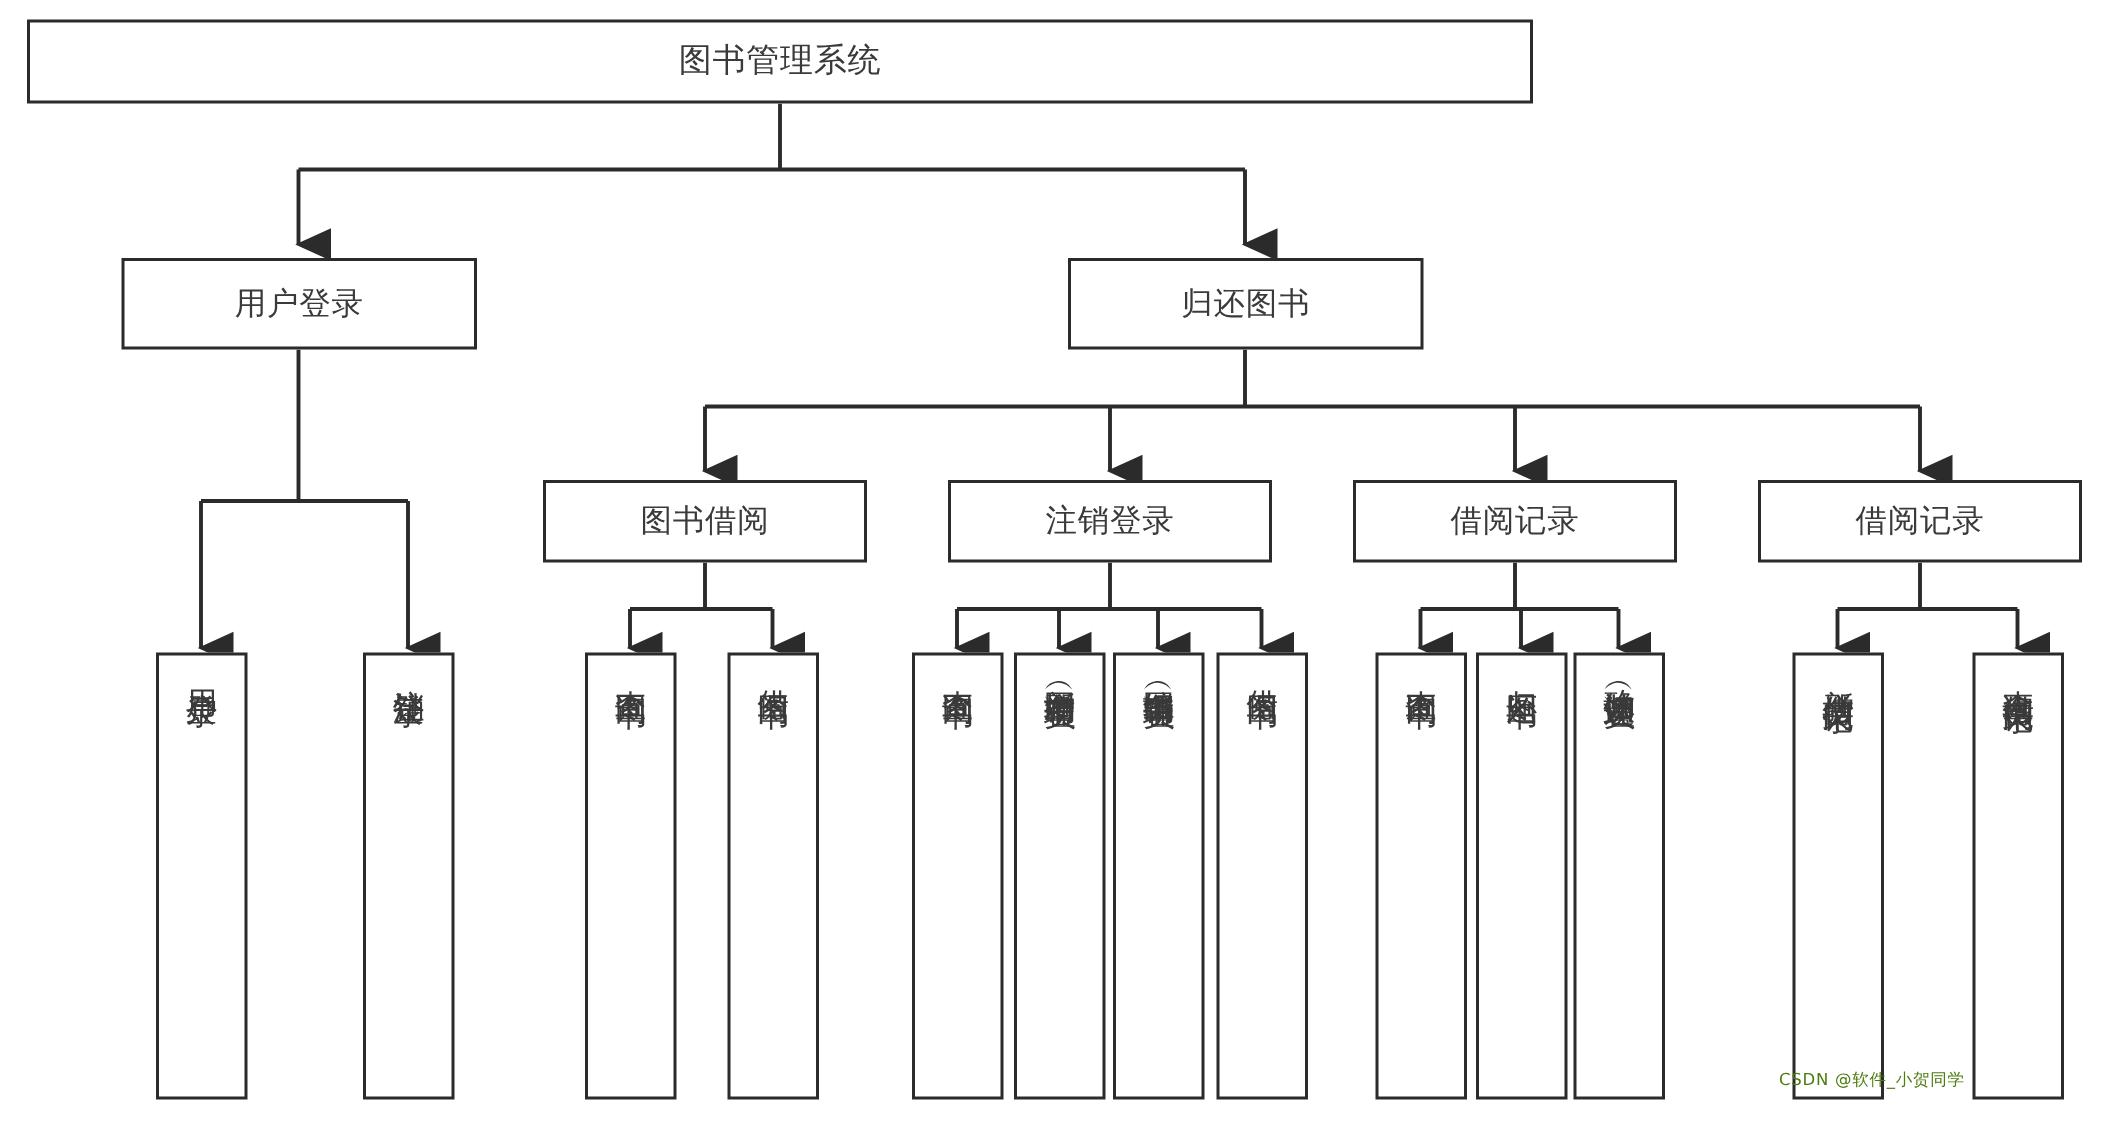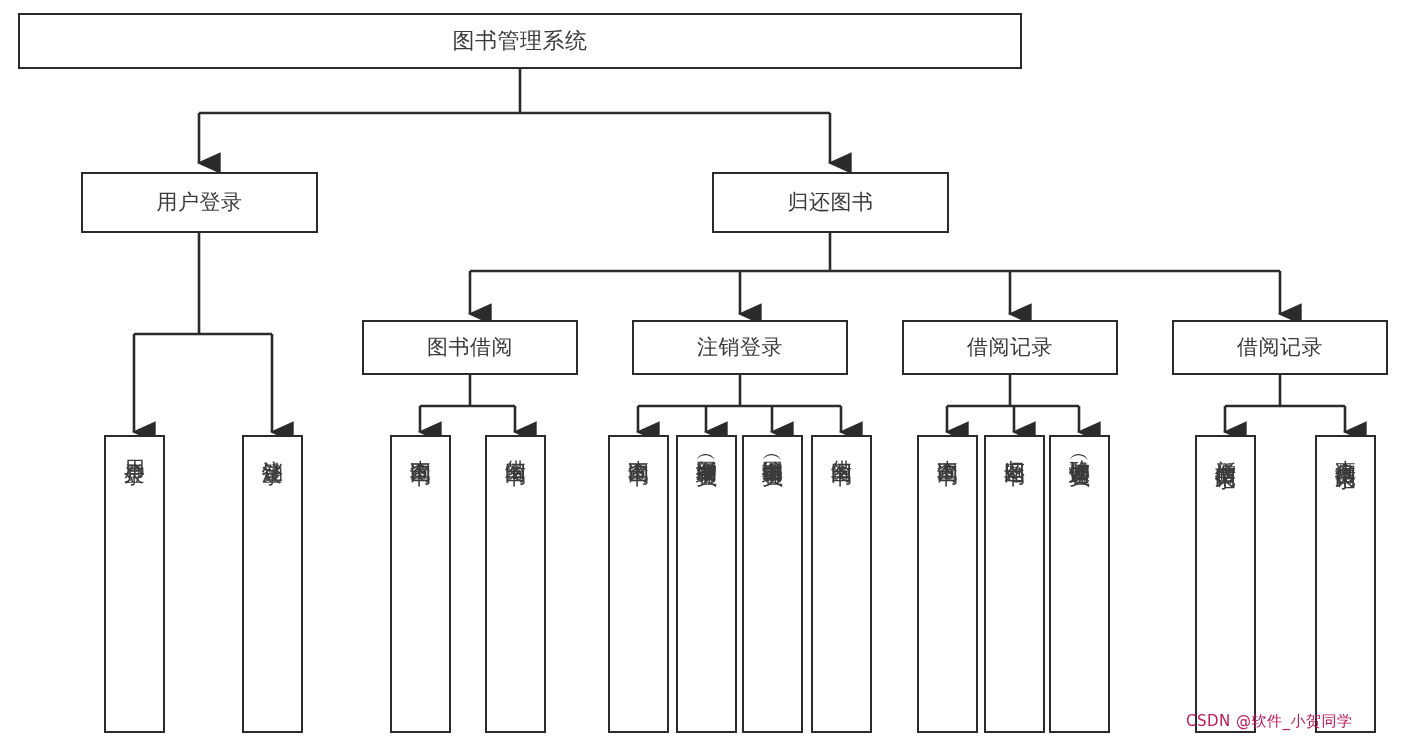--- a/index.html
+++ b/index.html
@@ -65,22 +65,22 @@
     line-height: 1.05;
     white-space: nowrap;
   }
   .node.vert.tall .label {
     letter-spacing: 1px;
   }
   #watermark {
     position: absolute;
     left: 1186px;
     top: 712px;
-    font-size: 15px;
-    color: #be185d;
+    font-size: 11px;
+    color: #4d7c0f;
     letter-spacing: 0.5px;
     white-space: nowrap;
     z-index: 3;
     font-family: "DejaVu Sans", "Liberation Sans", sans-serif;
   }
 </style>
 </head>
 <body>
 
 <div id="canvas">

